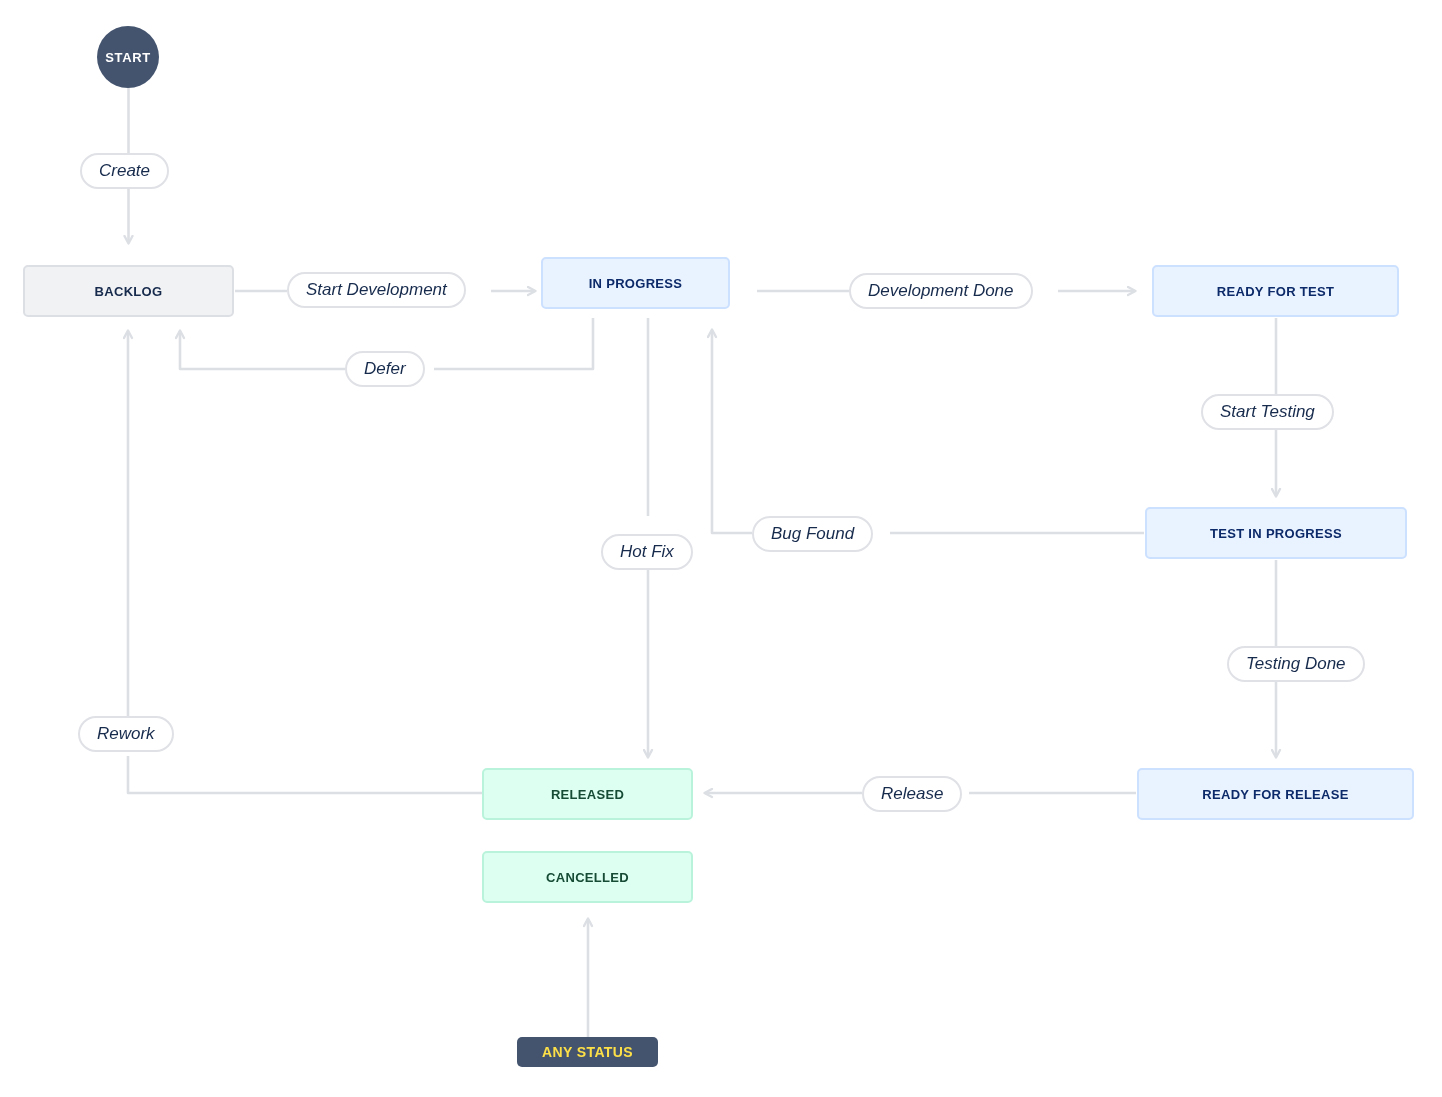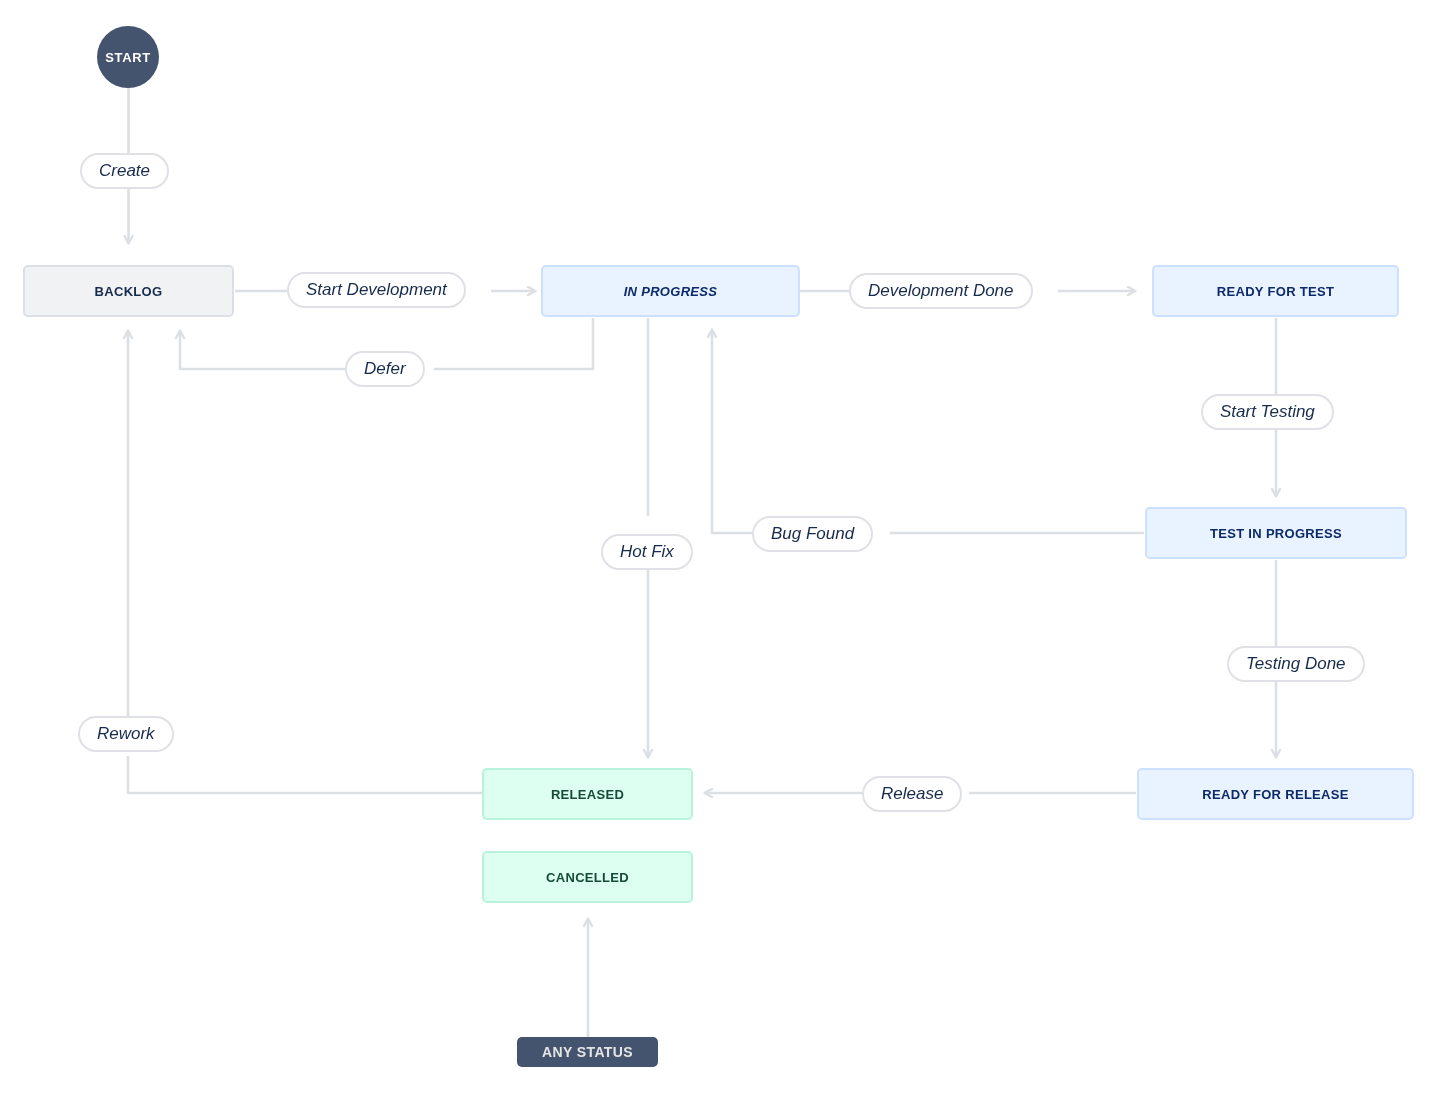--- a/index.html
+++ b/index.html
@@ -65,21 +65,21 @@
     border-radius: 50%;
     background: #44546f;
     color: #ffffff;
     font-size: 13px;
     letter-spacing: 0.6px;
   }
   .node-any {
     height: 30px;
     border-radius: 5px;
     background: #44546f;
-    color: #e5e5e5;
+    color: #fde047;
     font-size: 14px;
     letter-spacing: 0.4px;
   }
   .edge-label {
     position: absolute;
     box-sizing: border-box;
     display: flex;
     align-items: center;
     justify-content: center;
     height: 36px;
@@ -142,21 +142,21 @@
   </svg>
 
   <div class="node node-start" style="left:97px; top:26px;">
     <span>START</span>
   </div>
 
   <div class="node node-status node-backlog" style="left:23px; top:265px; width:211px;">
     <span>BACKLOG</span>
   </div>
 
-  <div class="node node-status node-blue" style="left:541px; top:265px; width:259px;font-style:italic;">
+  <div class="node node-status node-blue" style="left:541px; top:257px; width:189px;">
     <span>IN PROGRESS</span>
   </div>
 
   <div class="node node-status node-blue" style="left:1152px; top:265px; width:247px;">
     <span>READY FOR TEST</span>
   </div>
 
   <div class="node node-status node-blue" style="left:1145px; top:507px; width:262px;">
     <span>TEST IN PROGRESS</span>
   </div>

